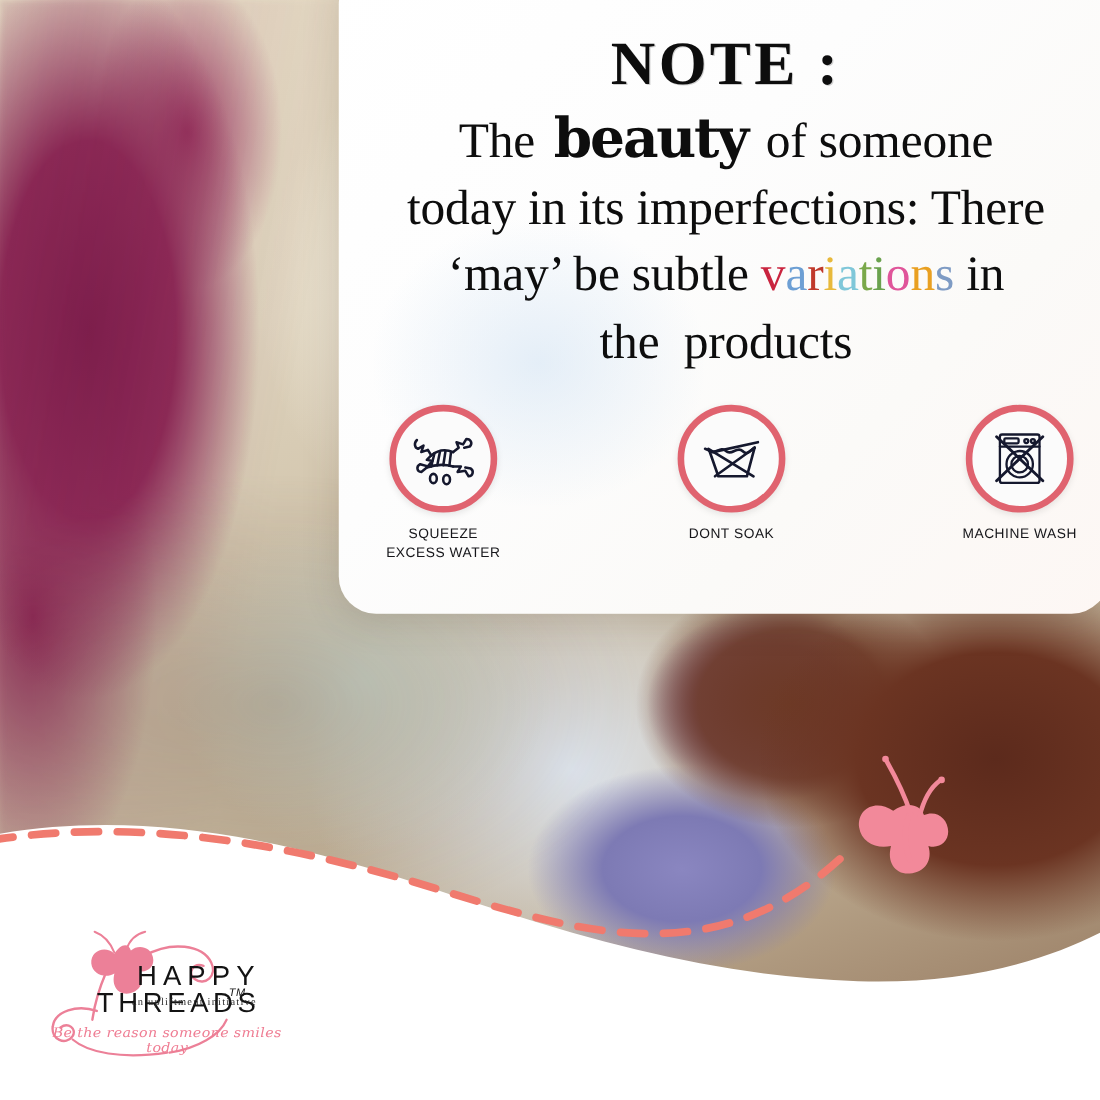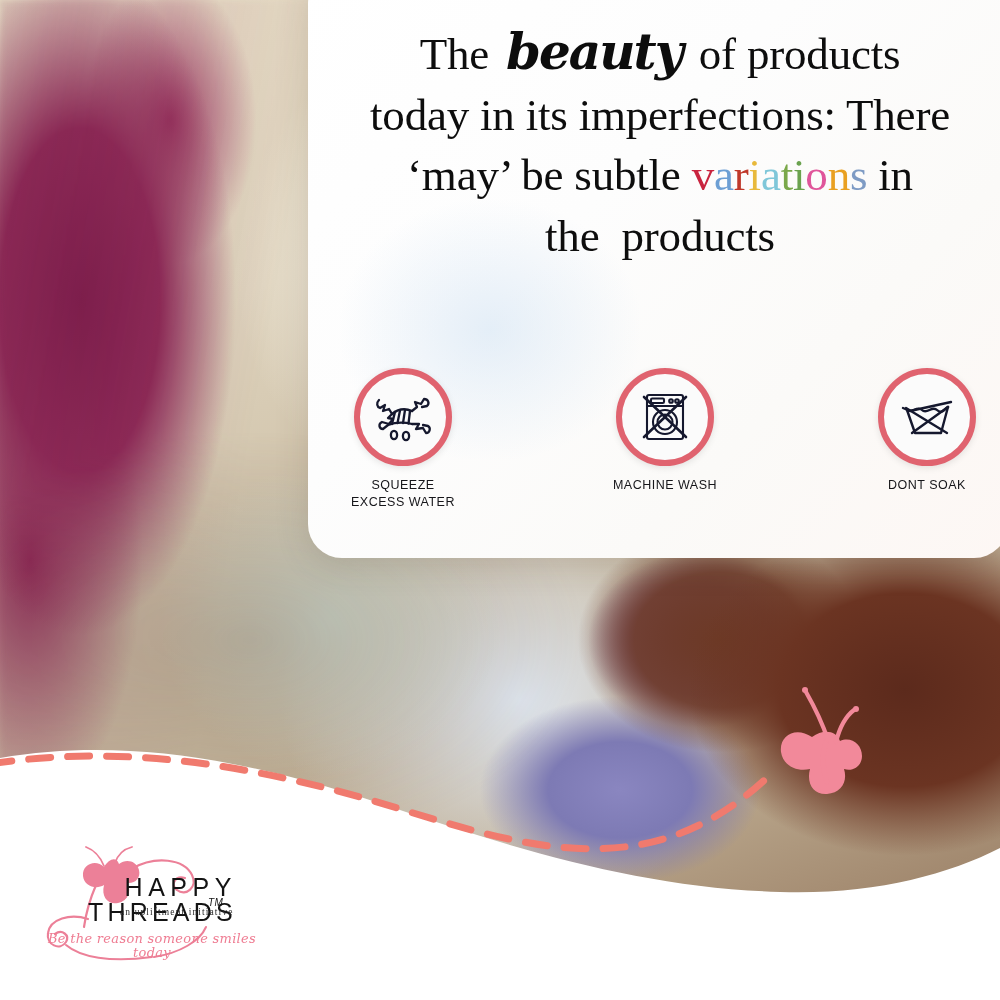--- a/index.html
+++ b/index.html
@@ -94,21 +94,20 @@
     font-family: "Liberation Serif", serif;
     font-size: 45px;
     line-height: 1.34;
     font-weight: 400;
     letter-spacing: -0.2px;
   }
   .note-line { display: block; white-space: nowrap; }
   .word-beauty {
     font-family: "DejaVu Serif", serif;
     font-weight: 700;
-    font-style: italic;
     font-size: 50px;
     letter-spacing: -2px;
     padding: 0 6px;
   }
   .v-letter { font-weight: 400; }
 
   
   .care-row {
     position: absolute;
     left: 330px;
@@ -236,23 +235,24 @@
 
 <div id="stage">
 
   <div class="photo-bg"></div>
   <div class="photo-blur-overlay"></div>
 
   <div class="note-card"></div>
   <div class="note-card-glow"></div>
 
   <div class="note-inner">
+    <div class="note-heading">NOTE :</div>
     <div class="note-body">
       <span class="note-line">
-        <span>The </span><span class="word-beauty">beauty</span><span> of products</span>
+        <span>The </span><span class="word-beauty">beauty</span><span> of someone</span>
       </span>
       <span class="note-line">
         <span>today in its imperfections: There</span>
       </span>
       <span class="note-line">
         <span>‘may’ be subtle </span><span id="rainbow-word"><span class="v-letter" style="color: rgb(201, 36, 63);">v</span><span class="v-letter" style="color: rgb(109, 159, 212);">a</span><span class="v-letter" style="color: rgb(192, 57, 43);">r</span><span class="v-letter" style="color: rgb(232, 185, 59);">i</span><span class="v-letter" style="color: rgb(127, 199, 217);">a</span><span class="v-letter" style="color: rgb(122, 168, 74);">t</span><span class="v-letter" style="color: rgb(106, 162, 78);">i</span><span class="v-letter" style="color: rgb(224, 85, 154);">o</span><span class="v-letter" style="color: rgb(233, 160, 33);">n</span><span class="v-letter" style="color: rgb(126, 155, 196);">s</span></span><span> in</span>
       </span>
       <span class="note-line">
         <span>the&nbsp; products</span>
       </span>
@@ -278,52 +278,52 @@
             <ellipse cx="22" cy="44" rx="3.1" ry="4.2"></ellipse>
             <ellipse cx="34" cy="45" rx="3.1" ry="4.2"></ellipse>
           </g>
         </svg>
       </div>
       <div class="care-label">SQUEEZE EXCESS WATER</div>
     </div>
 
     <div class="care-item">
       <div class="care-circle">
+        <svg width="60" height="50" viewBox="0 0 60 50">
+          <g fill="none" stroke="#15182e" stroke-width="2.4" stroke-linecap="round" stroke-linejoin="round">
+            <path d="M6 16 L13 19 L54 10"></path>
+            <path d="M10 18 C15 22 20 13 25 18 C30 23 35 13 40 18 C45 23 48 16 51 15"></path>
+            <path d="M10 18 L18 41 L44 41 L51 15"></path>
+            <path d="M9 16 L50 41"></path>
+            <path d="M51 15 L15 41"></path>
+          </g>
+        </svg>
+      </div>
+      <div class="care-label">DONT SOAK</div>
+    </div>
+
+    <div class="care-item">
+      <div class="care-circle">
         <svg width="56" height="56" viewBox="0 0 56 56">
           <g fill="none" stroke="#15182e" stroke-width="2.1" stroke-linecap="round" stroke-linejoin="round">
             <rect x="10" y="6" width="36" height="44" rx="2"></rect>
             <path d="M10 17 L46 17"></path>
             <rect x="14" y="9.5" width="13" height="4.5" rx="1.2"></rect>
             <circle cx="34" cy="12" r="1.8"></circle>
             <circle cx="40" cy="12" r="1.8"></circle>
             <circle cx="28" cy="33" r="12"></circle>
             <circle cx="28" cy="33" r="7.5"></circle>
             <path d="M7 8 L49 48" stroke-width="2.6"></path>
             <path d="M49 8 L7 48" stroke-width="2.6"></path>
           </g>
         </svg>
       </div>
       <div class="care-label">MACHINE WASH</div>
     </div>
 
-    <div class="care-item">
-      <div class="care-circle">
-        <svg width="60" height="50" viewBox="0 0 60 50">
-          <g fill="none" stroke="#15182e" stroke-width="2.4" stroke-linecap="round" stroke-linejoin="round">
-            <path d="M6 16 L13 19 L54 10"></path>
-            <path d="M10 18 C15 22 20 13 25 18 C30 23 35 13 40 18 C45 23 48 16 51 15"></path>
-            <path d="M10 18 L18 41 L44 41 L51 15"></path>
-            <path d="M9 16 L50 41"></path>
-            <path d="M51 15 L15 41"></path>
-          </g>
-        </svg>
-      </div>
-      <div class="care-label">DONT SOAK</div>
-    </div>
-
 
 
   </div>
 
   <div class="wave-wrap">
     <svg viewBox="0 0 1000 300" preserveAspectRatio="none">
       <path d="M0 58 C130 36 260 62 400 110 C530 154 650 188 780 192 C870 195 945 176 1000 148 L1000 300 L0 300 Z" fill="#ffffff"></path>
     </svg>
   </div>
 

